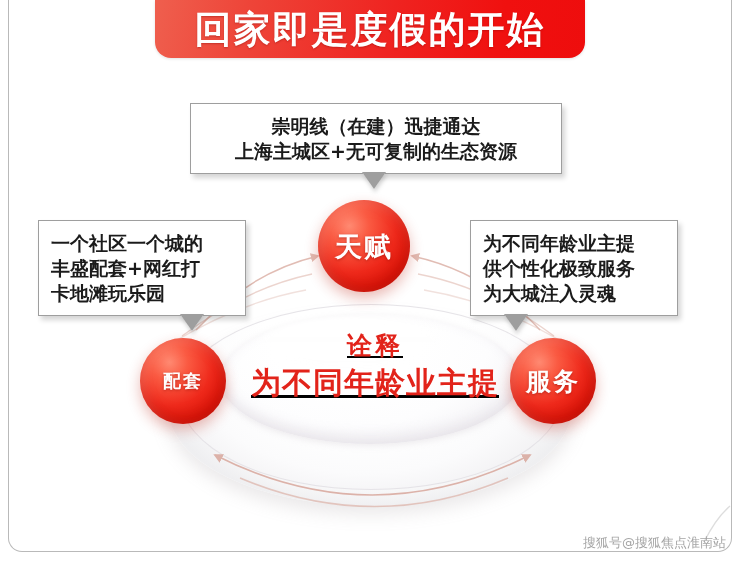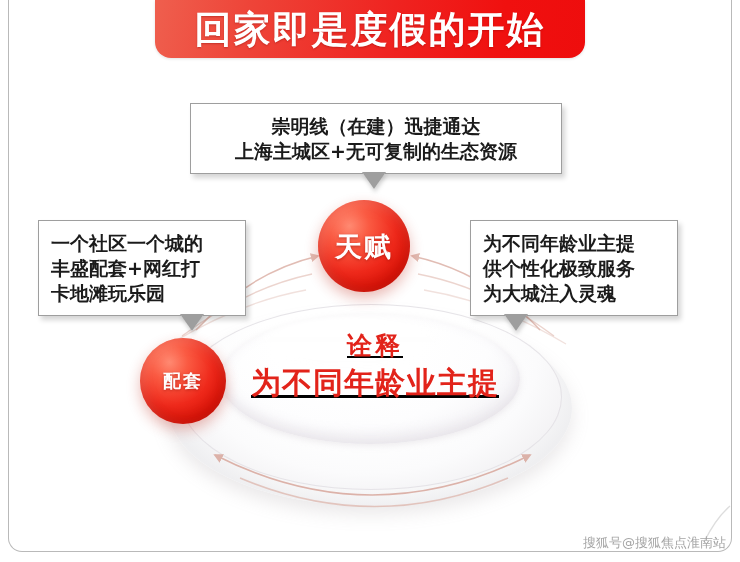--- a/index.html
+++ b/index.html
@@ -251,20 +251,23 @@
     <div class="center-line1">诠释</div>
     <div class="center-line2">为不同年龄业主提</div>
   </div>
 
   <div class="sphere" id="sphere-top">
     <span>天赋</span>
   </div>
   <div class="sphere" id="sphere-left">
     <span>配套</span>
   </div>
+  <div class="sphere" id="sphere-right">
+    <span>服务</span>
+  </div>
 
   <div class="callout" id="callout-top">
     <div class="line">崇明线（在建）迅捷通达</div>
     <div class="line">上海主城区+无可复制的生态资源</div>
     <div class="tail"></div>
   </div>
 
   <div class="callout" id="callout-left">
     <div class="line">一个社区一个城的</div>
     <div class="line">丰盛配套+网红打</div>

